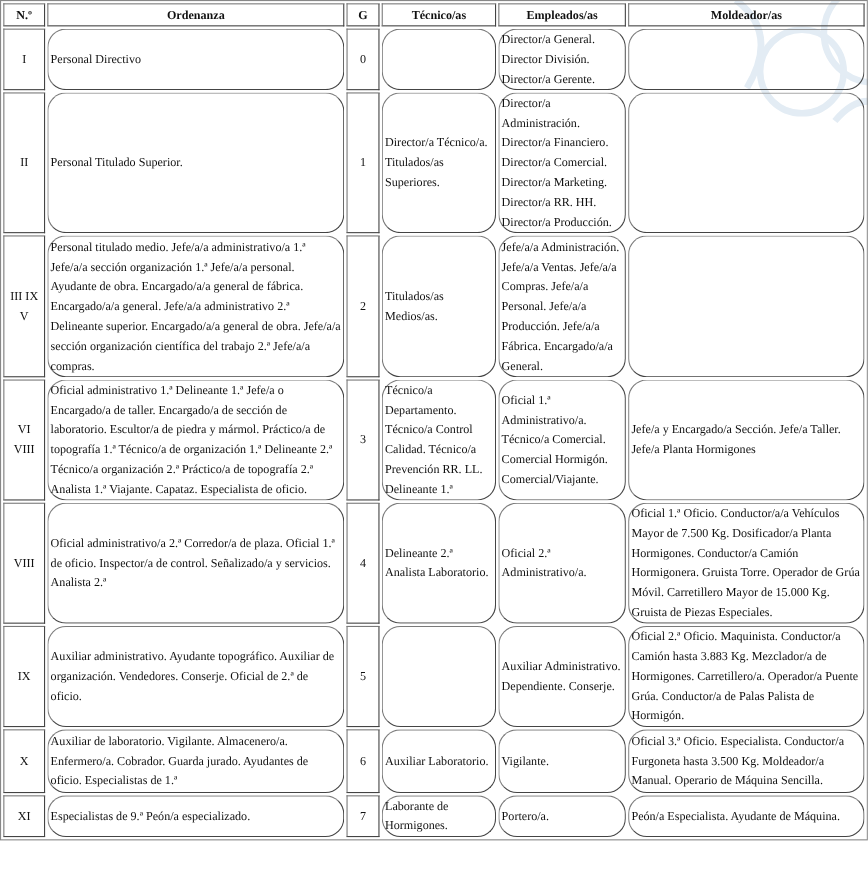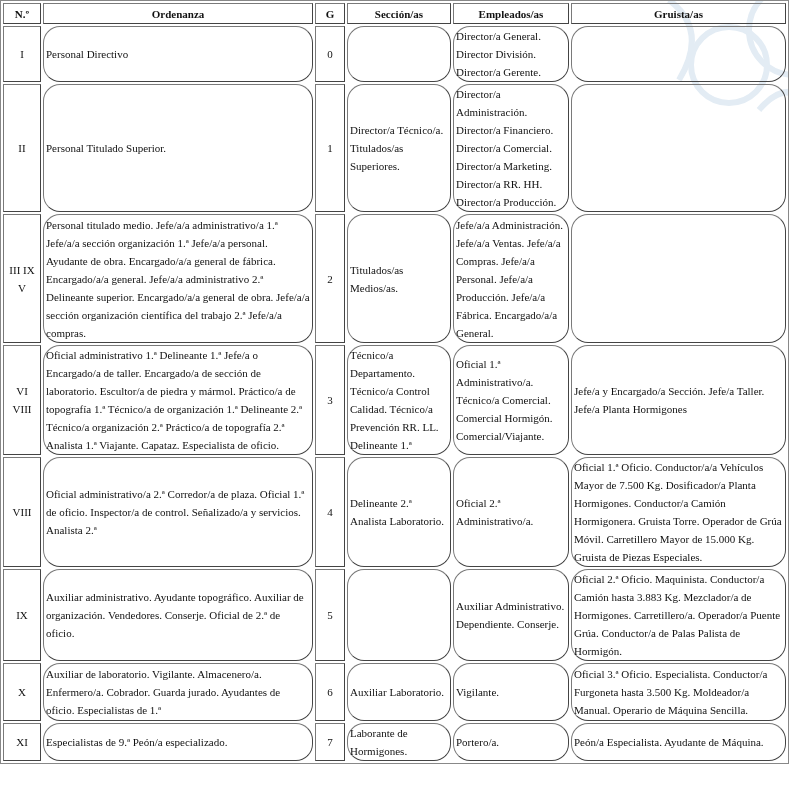--- a/index.html
+++ b/index.html
@@ -30,23 +30,23 @@
     <col style="width:30px">
     <col style="width:104px">
     <col style="width:116px">
     <col>
   </colgroup>
   <thead>
     <tr>
       <th>N.º</th>
       <th>Ordenanza</th>
       <th>G</th>
-      <th>Sección/as</th>
+      <th>Técnico/as</th>
       <th>Empleados/as</th>
-      <th>Gruista/as</th>
+      <th>Moldeador/as</th>
     </tr>
   </thead>
   <tbody>
     <tr style="height:56px">
       <td class="c">I</td>
       <td class="l">Personal Directivo</td>
       <td class="c">0</td>
       <td class="l"></td>
       <td class="l">Director/a General. Director División. Director/a Gerente.</td>
       <td class="l"></td>

